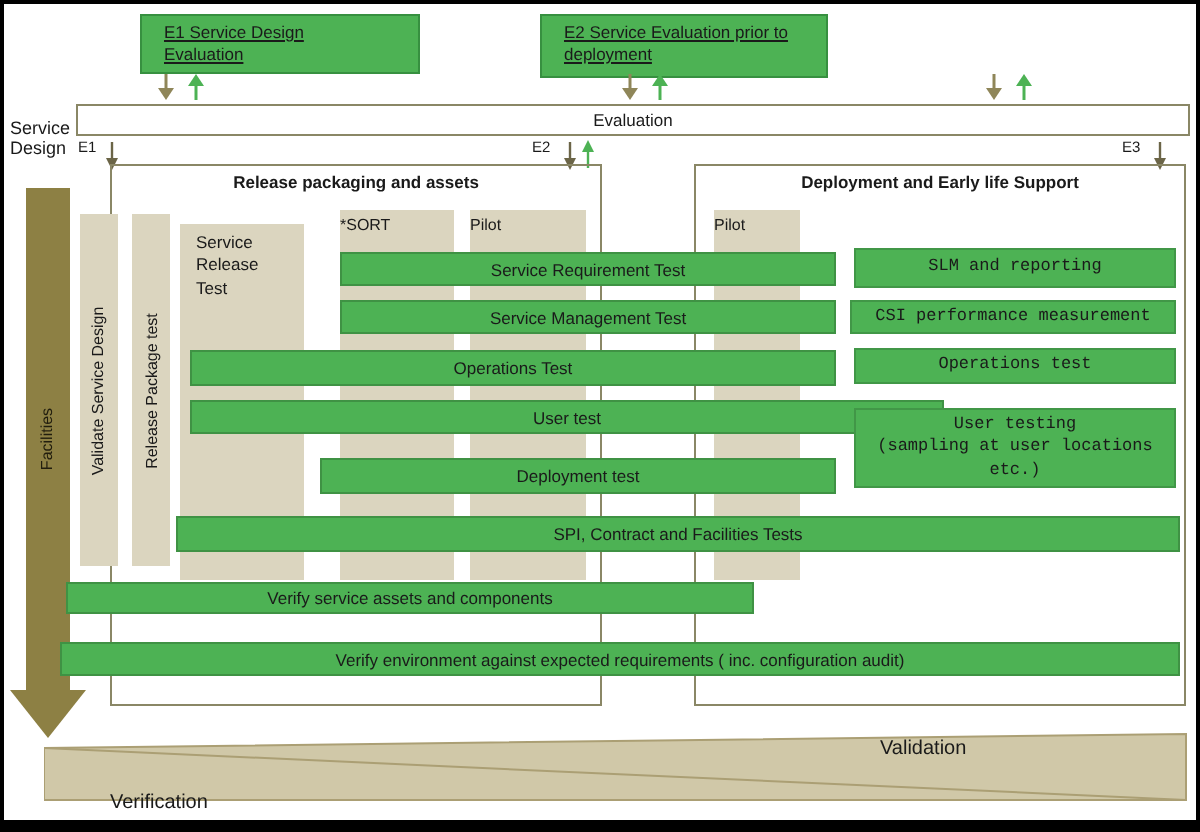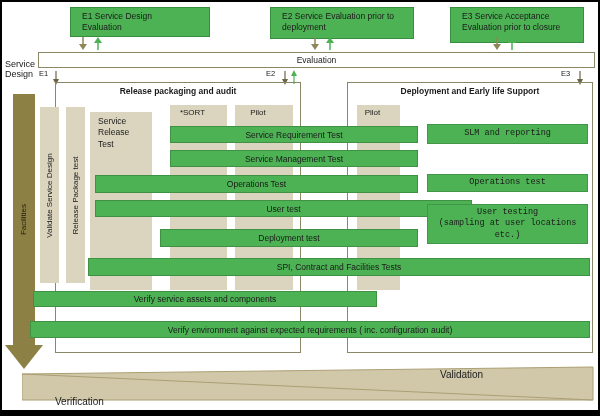--- a/index.html
+++ b/index.html
@@ -6,27 +6,27 @@
     --green:#4db254; --green-border:#379040; --tan:#dbd5bf;
     --olive-border:#8a8766; --facilities-olive:#8d8044;
     --wedge-fill:#d0c8a8; --wedge-border:#ab9f74; --text-dark:#1a1a1a;
   }
   html,body{margin:0;padding:0;background:#888;}
   .canvas{position:relative;width:600px;height:416px;background:#fff;overflow:hidden;
           font-family:"Liberation Sans",sans-serif;color:var(--text-dark);}
   .frame{position:absolute;inset:0;border:2px solid #000;border-bottom-width:6px;z-index:60;pointer-events:none;}
   .abs{position:absolute;}
   .gbox{position:absolute;background:var(--green);border:1px solid var(--green-border);
-        font-size:8.5px;line-height:1.3;padding:3px 4px 2px 11px;white-space:pre-line;box-sizing:border-box;}
+        font-size:8.5px;line-height:1.3;padding:3px 4px 2px 11px;white-space:pre-line;box-sizing:border-box;text-decoration:underline;}
   .evalbar{position:absolute;background:#fff;border:1px solid var(--olive-border);
            display:flex;align-items:center;justify-content:center;font-size:8.5px;box-sizing:border-box;}
   .bigbox{position:absolute;border:1.5px solid var(--olive-border);box-sizing:border-box;background:transparent;}
   .bigbox .title{position:absolute;top:3px;left:0;right:0;text-align:center;font-weight:bold;font-size:8.5px;}
   .tancol{position:absolute;background:var(--tan);box-sizing:border-box;}
-  .colhdr{position:absolute;top:3px;left:0;right:12px;text-align:center;font-size:8px;}
+  .colhdr{position:absolute;top:3px;left:0;right:12px;font-size:8px;}
   .bar{position:absolute;background:var(--green);border:1px solid rgba(0,0,0,0.18);
        display:flex;align-items:center;justify-content:center;font-size:8.5px;box-sizing:border-box;}
   .rbox{position:absolute;background:var(--green);border:1px solid rgba(0,0,0,0.15);
         display:flex;align-items:center;justify-content:center;text-align:center;
         font-size:8.5px;line-height:1.3;white-space:pre-line;box-sizing:border-box;font-family:Liberation Mono, monospace;}
   .vwrap{position:absolute;display:flex;align-items:center;justify-content:center;}
   .vwrap span{transform:rotate(-90deg);white-space:nowrap;font-size:8px;}
   .label{position:absolute;font-size:9px;line-height:1.15;white-space:pre-line;}
   .mslabel{position:absolute;font-size:7.5px;}
   .shaft{position:absolute;background:var(--facilities-olive);display:flex;align-items:center;justify-content:center;}
@@ -40,22 +40,20 @@
 </head>
 <body>
 
 <div class="canvas">
   <div class="frame"></div>
 
   <div class="gbox" style="left:70px;top:7px;width:140px;height:30px">E1 Service Design
 Evaluation</div>
   <div class="gbox" style="left:270px;top:7px;width:144px;height:32px">E2 Service Evaluation prior to
 deployment</div>
-  <div class="gbox" style="left:450px;top:7px;width:134px;height:36px">E3 Service Acceptance
-Evaluation prior to closure</div>
 
   <div class="abs" style="left:78px;top:37px">
     <svg width="26" height="14">
       <line x1="5" y1="0" x2="5" y2="8" stroke="#8f8659" stroke-width="1.5"></line>
         <path d="M1,7 L9,7 L5,13 Z" fill="#8f8659"></path>
       <line x1="20" y1="13" x2="20" y2="5" stroke="#4db254" stroke-width="1.5"></line>
         <path d="M16,6 L24,6 L20,0 Z" fill="#4db254"></path>
     </svg>
   </div>
   <div class="abs" style="left:310px;top:37px">
@@ -104,21 +102,21 @@
   </div>
   <div class="mslabel" style="left:561px;top:69px">E3</div>
   <div class="abs" style="left:576px;top:71px">
     <svg width="8" height="15">
       <line x1="4" y1="0" x2="4" y2="9" stroke="#6b6547" stroke-width="1.2"></line>
         <path d="M1,8 L7,8 L4,14 Z" fill="#6b6547"></path>
     </svg>
   </div>
 
   <div class="bigbox" style="left:55px;top:82px;width:246px;height:271px">
-    <div class="title">Release packaging and audit</div>
+    <div class="title">Release packaging and assets</div>
   </div>
   <div class="bigbox" style="left:347px;top:82px;width:246px;height:271px">
     <div class="title">Deployment and Early life Support</div>
   </div>
 
   <div class="shaft" style="left:13px;top:94px;width:22px;height:251px">
     <span>Facilities</span>
   </div>
   <div class="ahead" style="left:5px;top:345px"></div>
 
@@ -147,20 +145,21 @@
   <div class="bar" style="left:170px;top:126px;width:248px;height:17px">Service Requirement Test</div>
   <div class="bar" style="left:170px;top:150px;width:248px;height:17px">Service Management Test</div>
   <div class="bar" style="left:95px;top:175px;width:323px;height:18px">Operations Test</div>
   <div class="bar" style="left:95px;top:200px;width:377px;height:17px">User test</div>
   <div class="bar" style="left:160px;top:229px;width:258px;height:18px">Deployment test</div>
   <div class="bar" style="left:88px;top:258px;width:502px;height:18px">SPI, Contract and Facilities Tests</div>
   <div class="bar" style="left:33px;top:291px;width:344px;height:16px">Verify service assets and components</div>
   <div class="bar" style="left:30px;top:321px;width:560px;height:17px">Verify environment against expected requirements ( inc. configuration audit)</div>
 
   <div class="rbox" style="left:427px;top:124px;width:161px;height:20px">SLM and reporting</div>
+  <div class="rbox" style="left:425px;top:150px;width:163px;height:17px">CSI performance measurement</div>
   <div class="rbox" style="left:427px;top:174px;width:161px;height:18px">Operations test</div>
   <div class="rbox" style="left:427px;top:204px;width:161px;height:40px">User testing
 (sampling at user locations etc.)</div>
 
   <div class="abs" style="left:22px;top:366px">
     <svg width="572" height="36" viewBox="0 0 572 36">
       <polygon points="0,8 571,1 571,34 0,34" fill="var(--wedge-fill)" stroke="var(--wedge-border)" stroke-width="1"></polygon>
       <line x1="0" y1="8" x2="571" y2="34" stroke="var(--wedge-border)" stroke-width="1"></line>
     </svg>
   </div>

